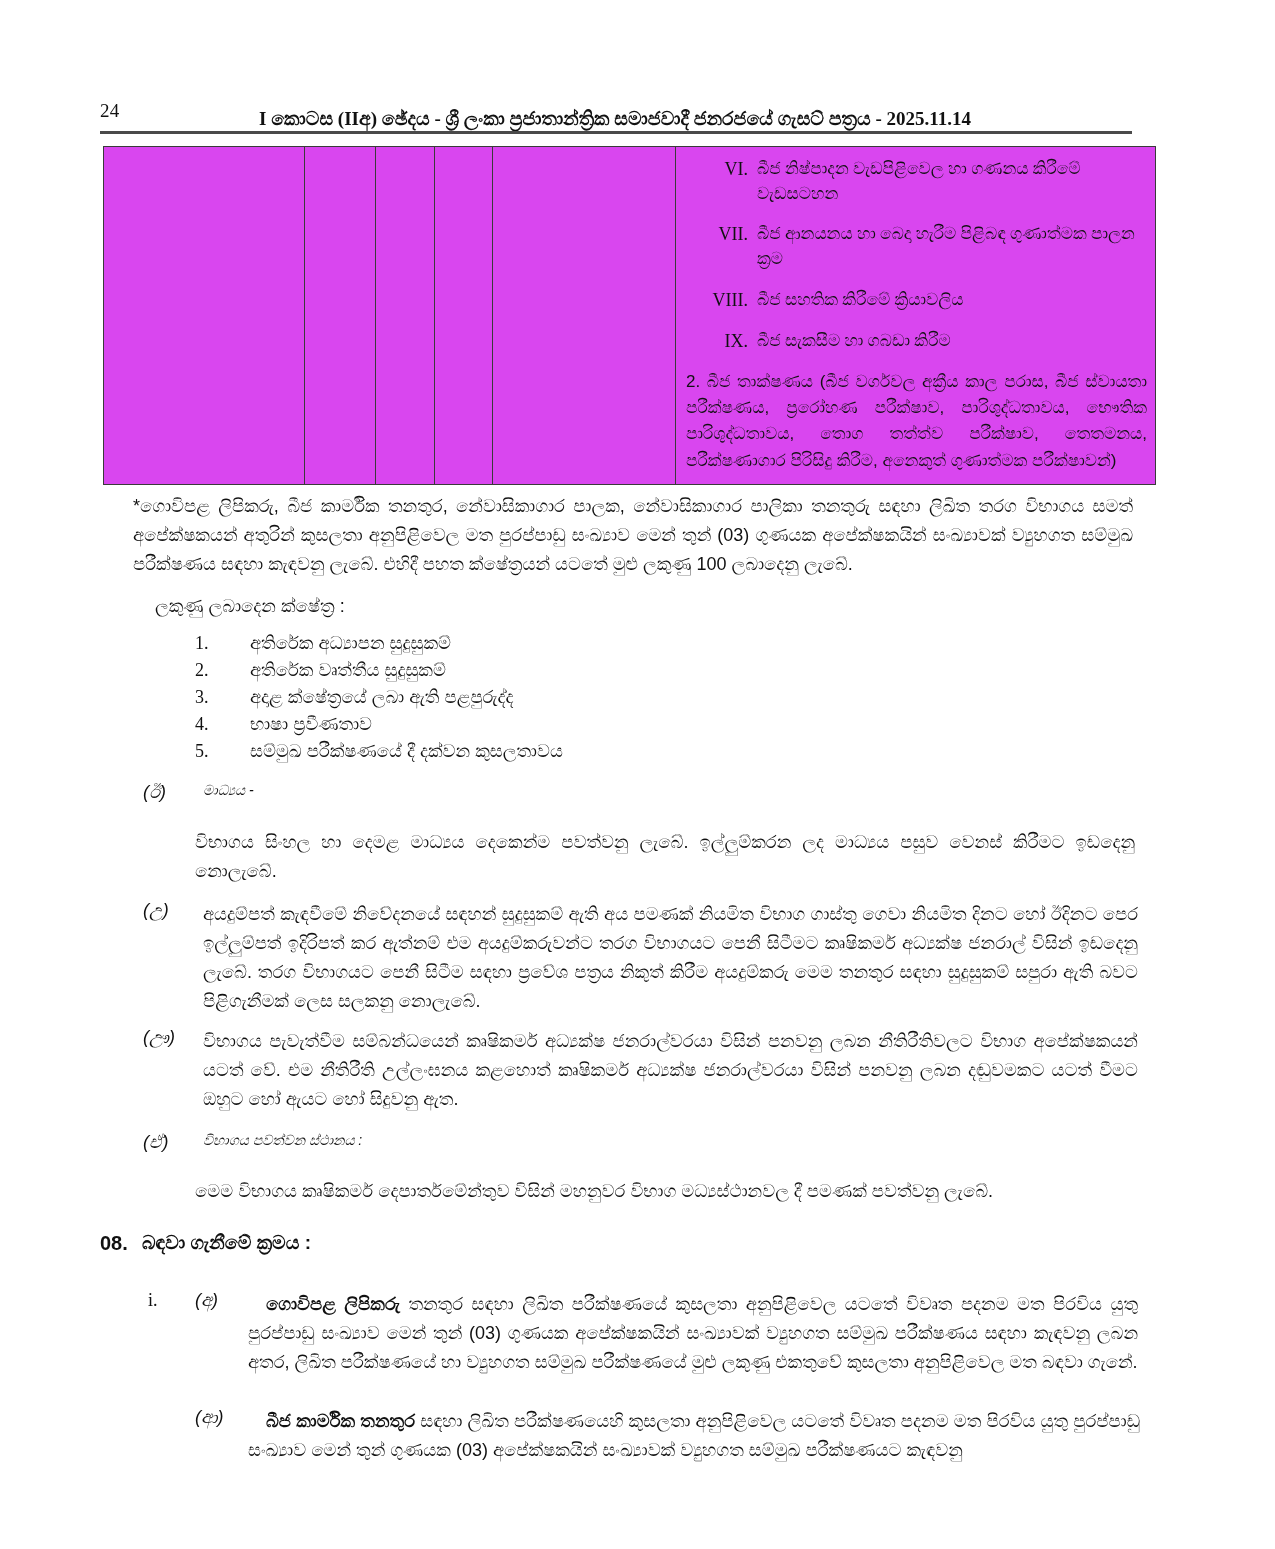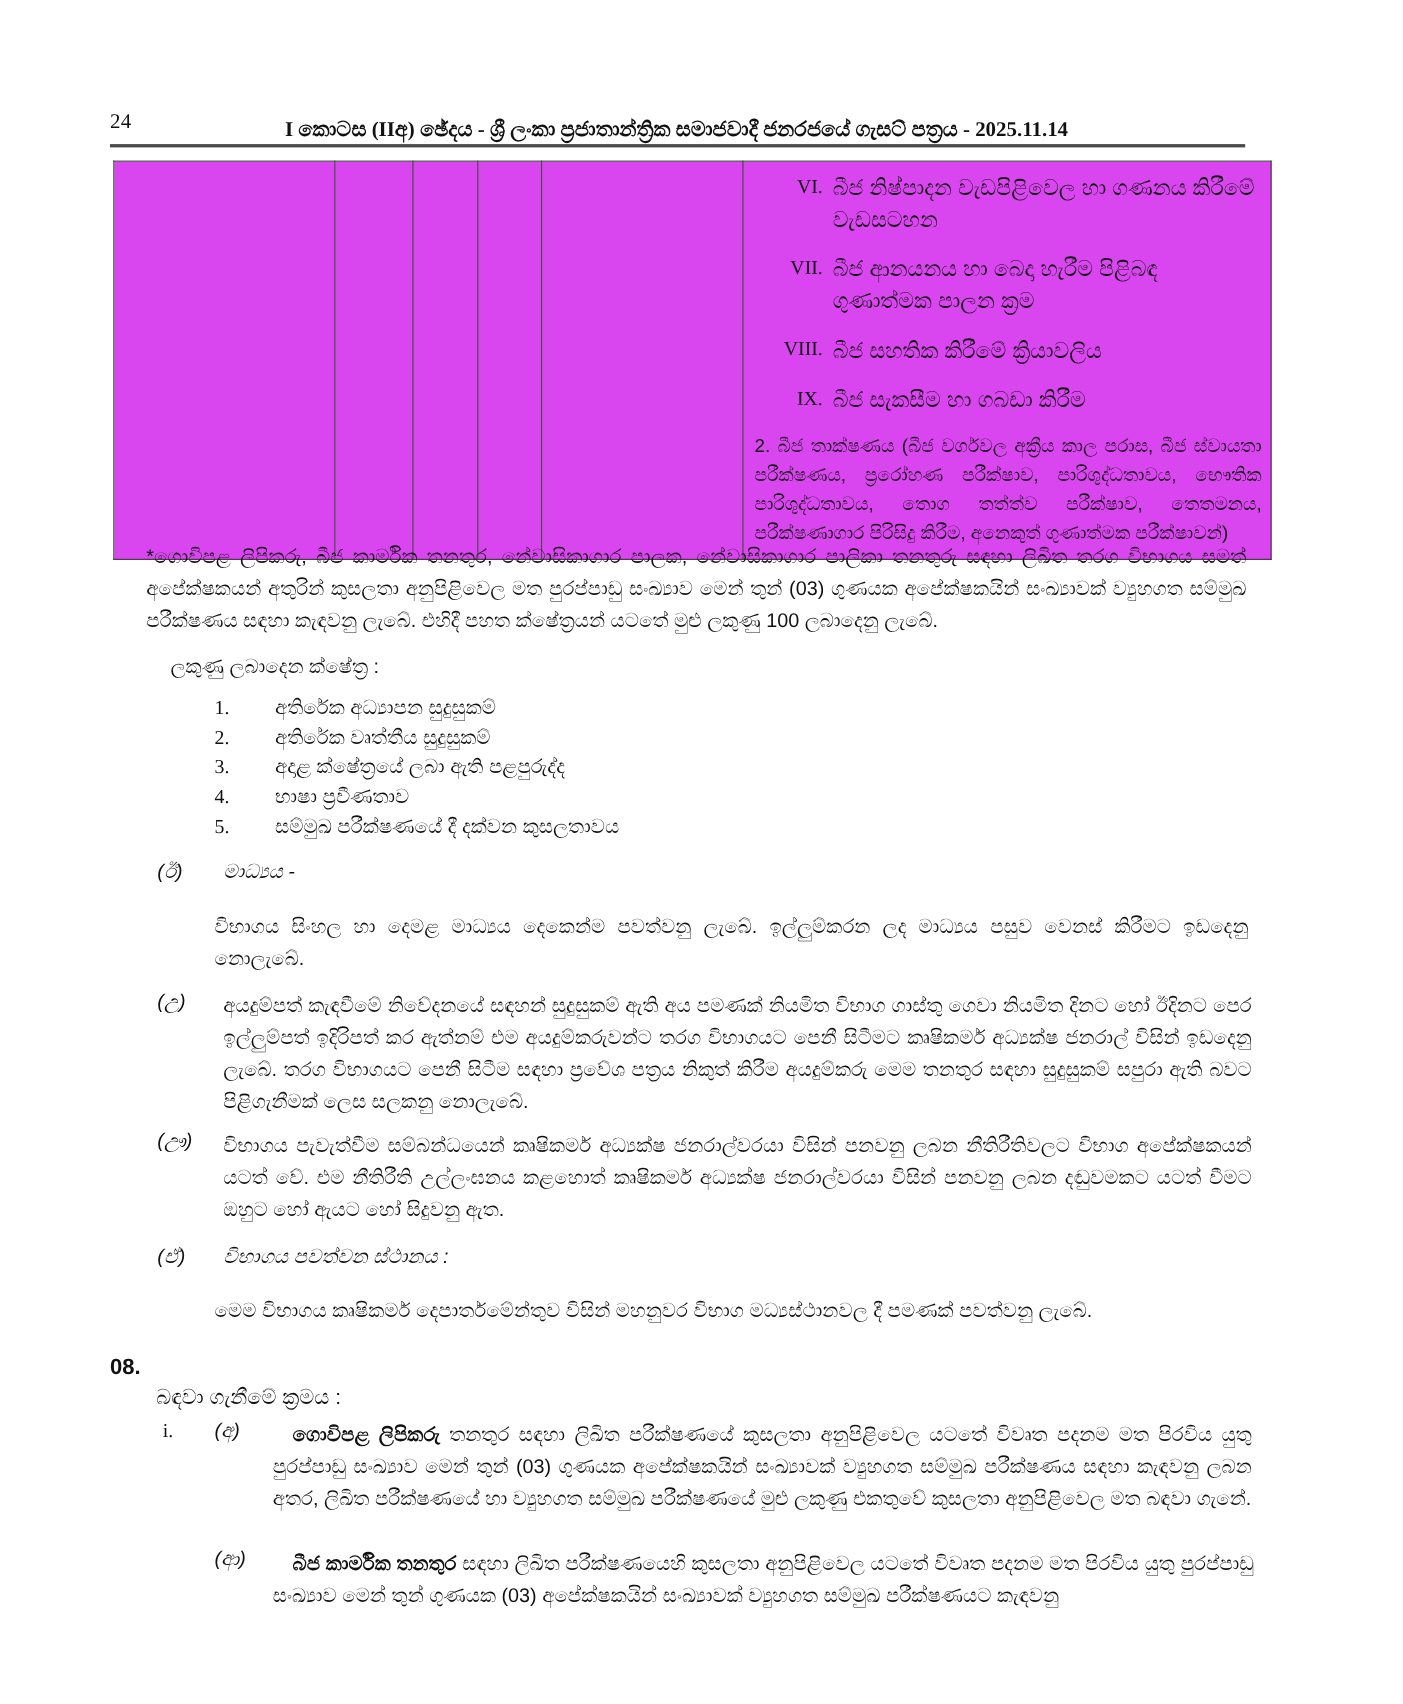--- a/index.html
+++ b/index.html
@@ -104,22 +104,22 @@
   .roman-list li:last-child { margin-bottom: 6px; }
   .roman-num {
     flex: 0 0 62px;
     text-align: right;
     padding-right: 9px;
     font-family: "Liberation Serif", "DejaVu Serif", serif;
     font-size: 18px;
   }
   .roman-text {
     flex: 1 1 auto;
-    font-family: Liberation Sans, sans-serif;
-    font-size: 20px;
+    font-family: Liberation Serif, serif;
+    font-size: 17px;
     line-height: 1.45;
   }
   .table-para {
     font-family: "Liberation Sans", "DejaVu Sans", sans-serif;
     font-size: 17px;
     line-height: 1.55;
     text-align: justify;
     margin: 14px 0 0 0;
   }
 
@@ -178,21 +178,21 @@
     flex: 0 0 60px;
     font-style: italic;
     font-size: 18px;
     font-family: "Liberation Sans", "DejaVu Sans", sans-serif;
   }
   .letter-body {
     flex: 1 1 auto;
   }
   .letter-title {
     font-style: italic;
-    font-size: 18px;
+    font-size: 14px;
   }
   .sub-para {
     font-size: 18px;
     line-height: 1.62;
     text-align: justify;
   }
 
   .sec-media    { left: 143px; top: 782px;  width: 995px; }
   .sec-media-body { left: 195px; top: 828px; width: 940px; }
   .sec-u        { left: 143px; top: 900px;  width: 995px; }
@@ -208,23 +208,22 @@
     width: 1035px;
     font-family: "Liberation Sans", "DejaVu Sans", sans-serif;
     display: flex;
   }
   .sec-num {
     flex: 0 0 42px;
     font-weight: bold;
     font-size: 20px;
   }
   .sec-title {
-    font-weight: normal;
+    font-weight: bold;
     font-size: 19px;
-    margin-top: 28px;
   }
 
   .item-i {
     position: absolute;
     left: 148px;
     top: 1290px;
     width: 990px;
     display: flex;
     font-family: "Liberation Sans", "DejaVu Sans", sans-serif;
   }

